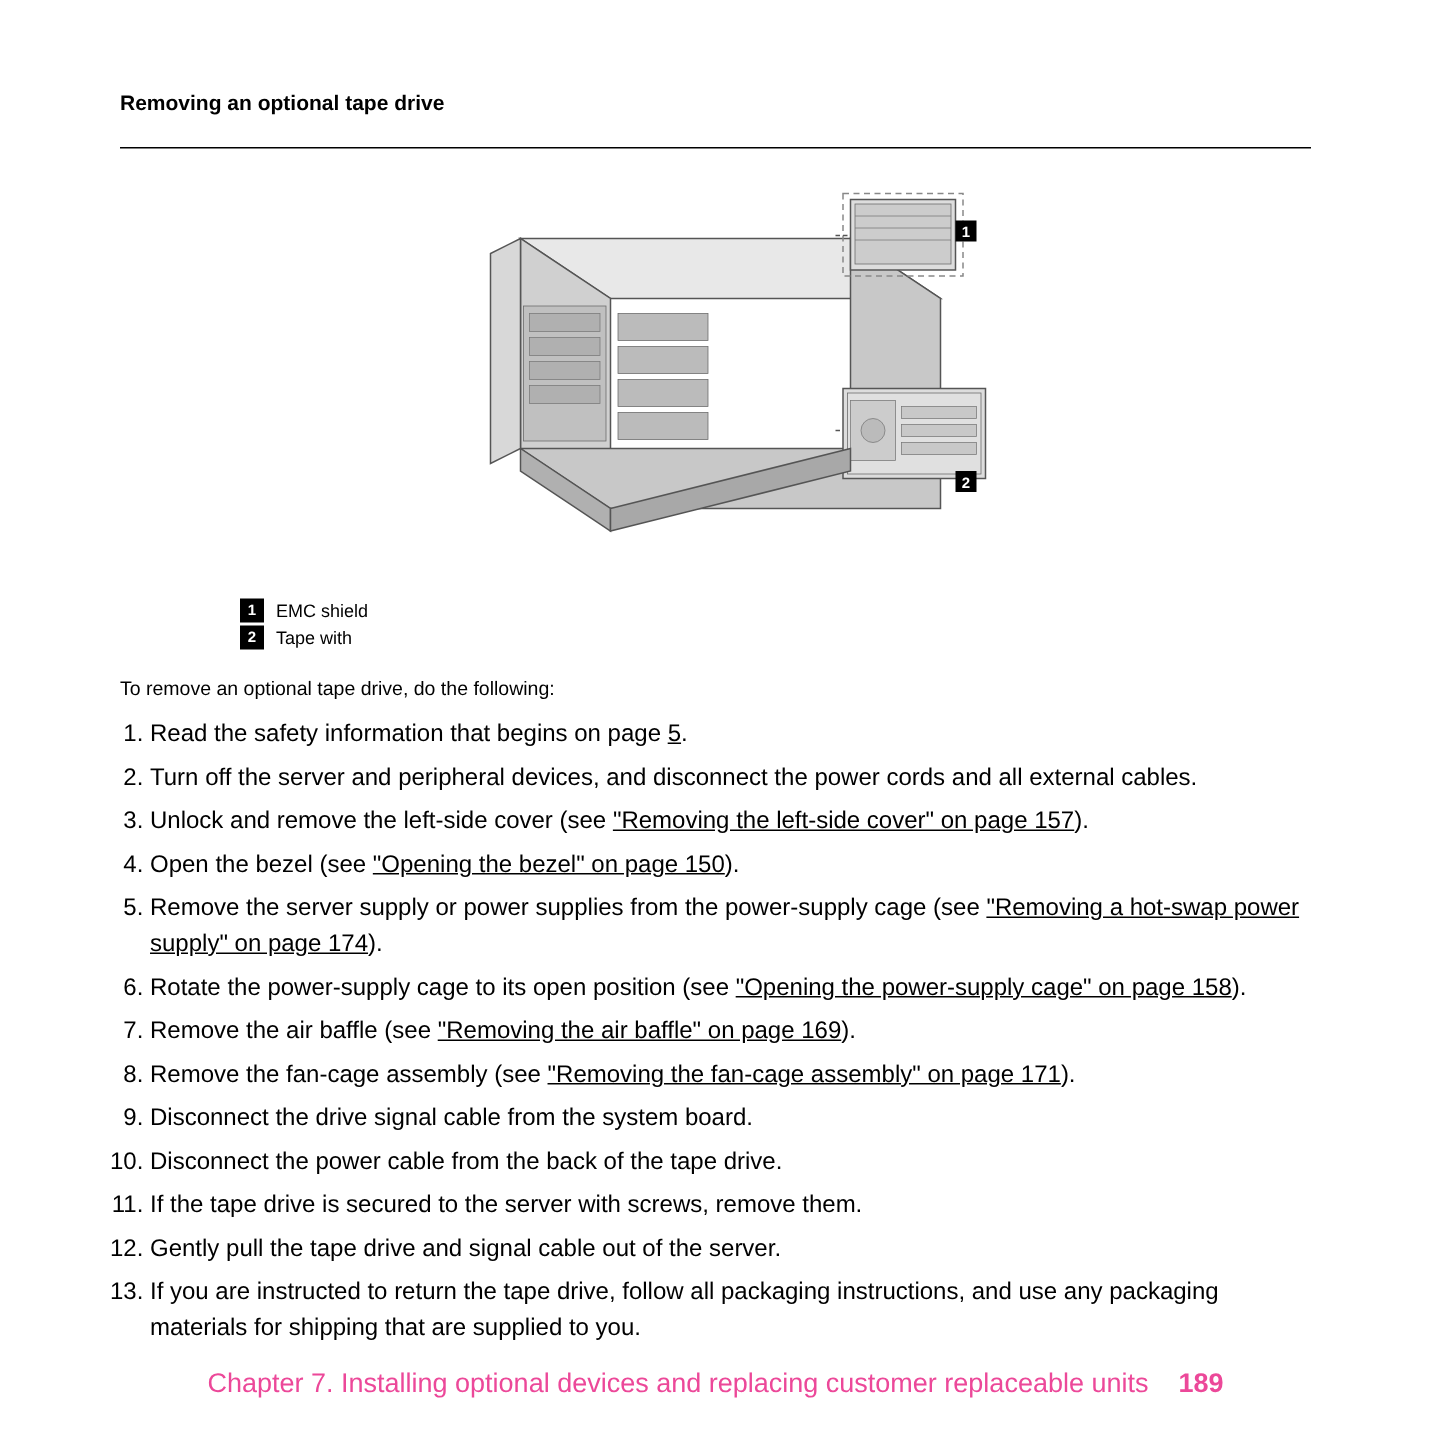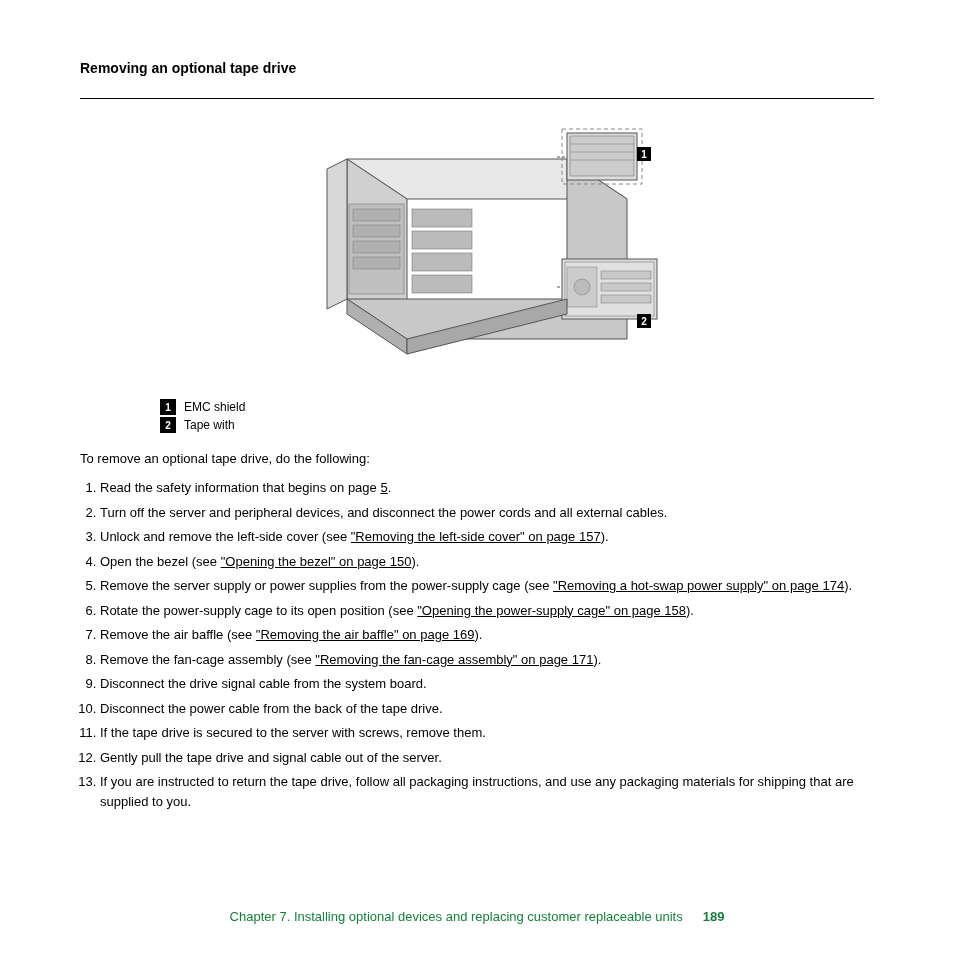--- a/index.html
+++ b/index.html
@@ -54,39 +54,39 @@
       font-weight: bold;
       margin-right: 8px;
       flex-shrink: 0;
     }
     .intro-text {
       margin-bottom: 12px;
       font-size: 13px;
     }
     .steps-list {
       margin-left: 20px;
-      font-size: 13px;
+      font-size: 16px;
     }
     .steps-list li {
       margin-bottom: 5px;
       line-height: 1.5;
     }
     .link-text {
       color: #000;
       text-decoration: underline;
     }
     .page-footer {
       position: absolute;
       bottom: 30px;
       left: 0;
       right: 0;
       display: flex;
       justify-content: center;
-      font-size: 13px;
-      color: #15803d;
+      font-size: 18px;
+      color: #ec4899;
     }
     .footer-chapter {
       margin-right: 20px;
     }
     .footer-page {
       font-weight: bold;
     }
   </style>
 </head>
 <body>

